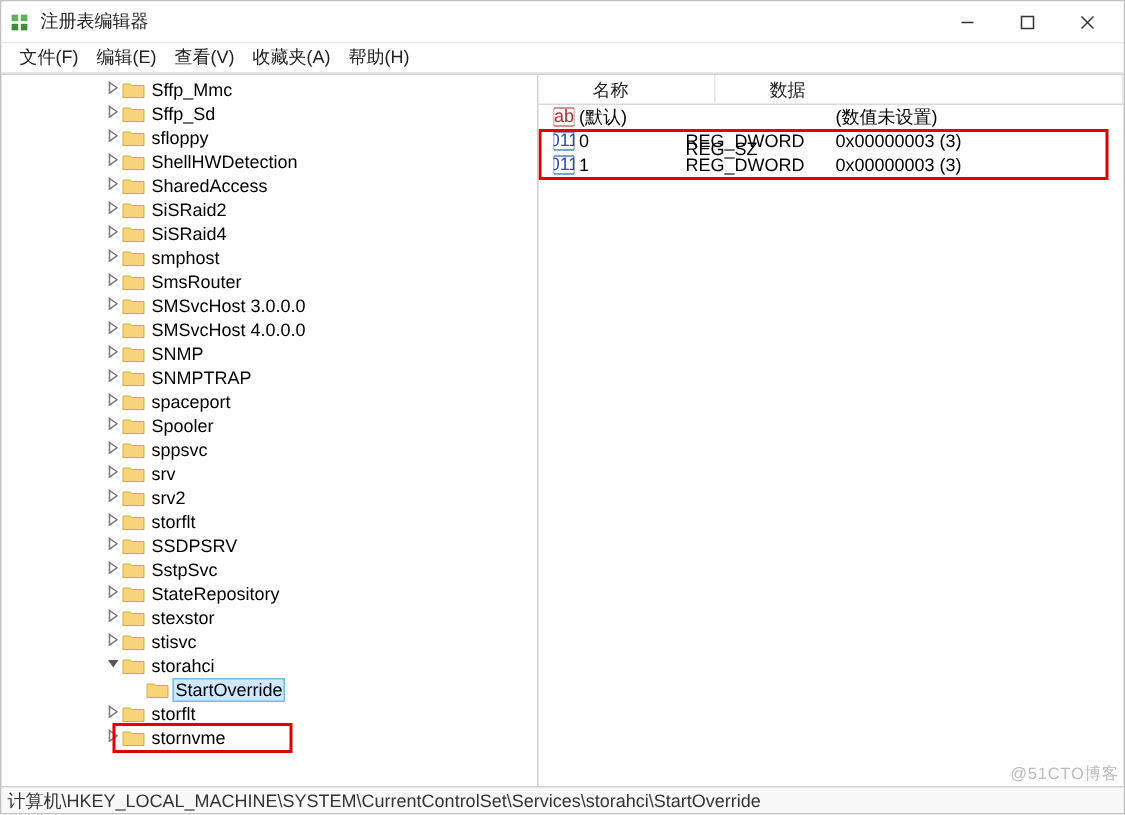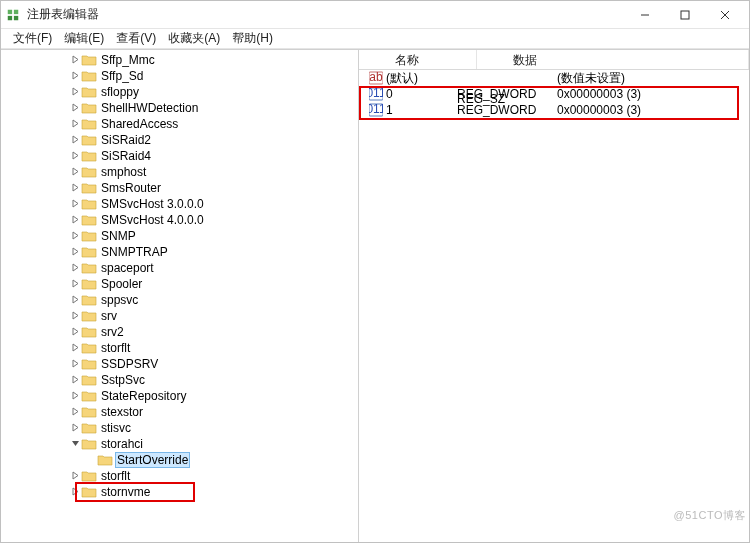--- a/index.html
+++ b/index.html
@@ -464,16 +464,19 @@
             </div>
             <div class="cell col-type" style="width: 100px;">REG_DWORD</div>
             <div class="cell col-data">0x00000003 (3)</div>
           </div>
         </div>
       <div class="highlight-box" id="list-highlight" style="left: 0px; top: 36px; width: 380px; height: 34px;"></div>
     </div>
 
   </div>
 
+  <div class="statusbar">
+    <span>计算机\HKEY_LOCAL_MACHINE\SYSTEM\CurrentControlSet\Services\storahci\StartOverride</span>
+  </div>
 
 </div>
 
 <div class="watermark">@51CTO博客</div>
 
 </body></html>

